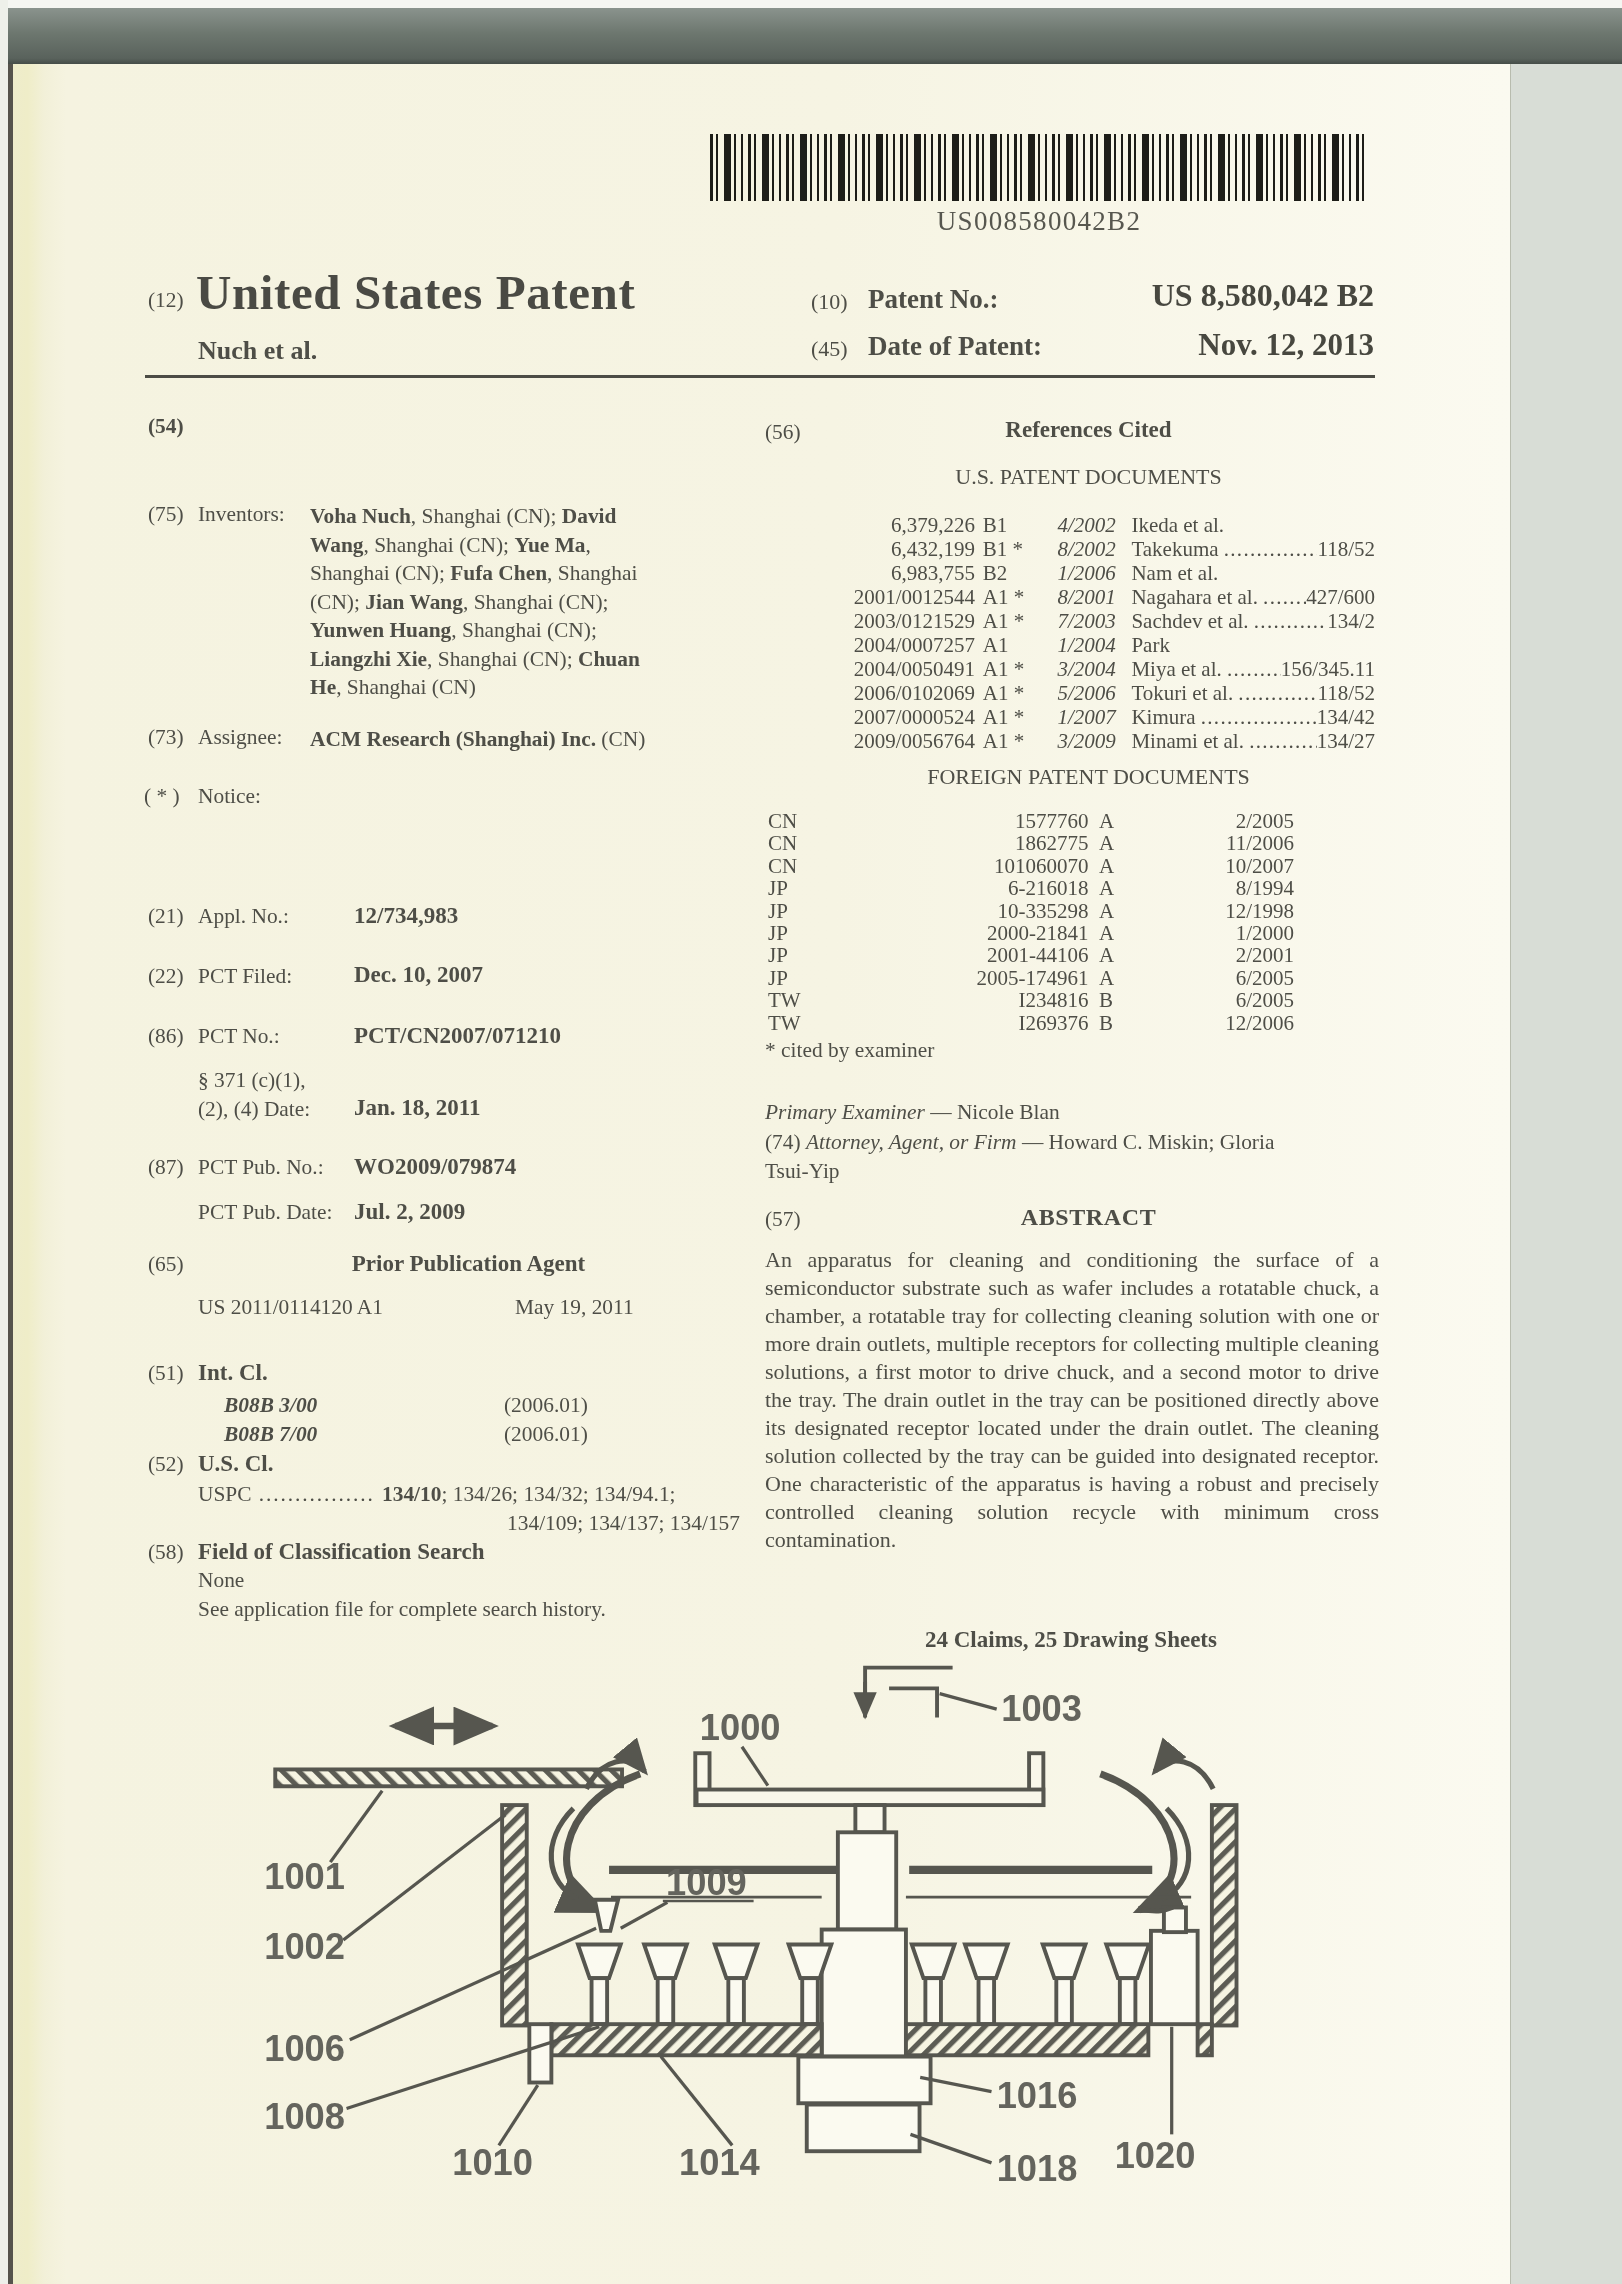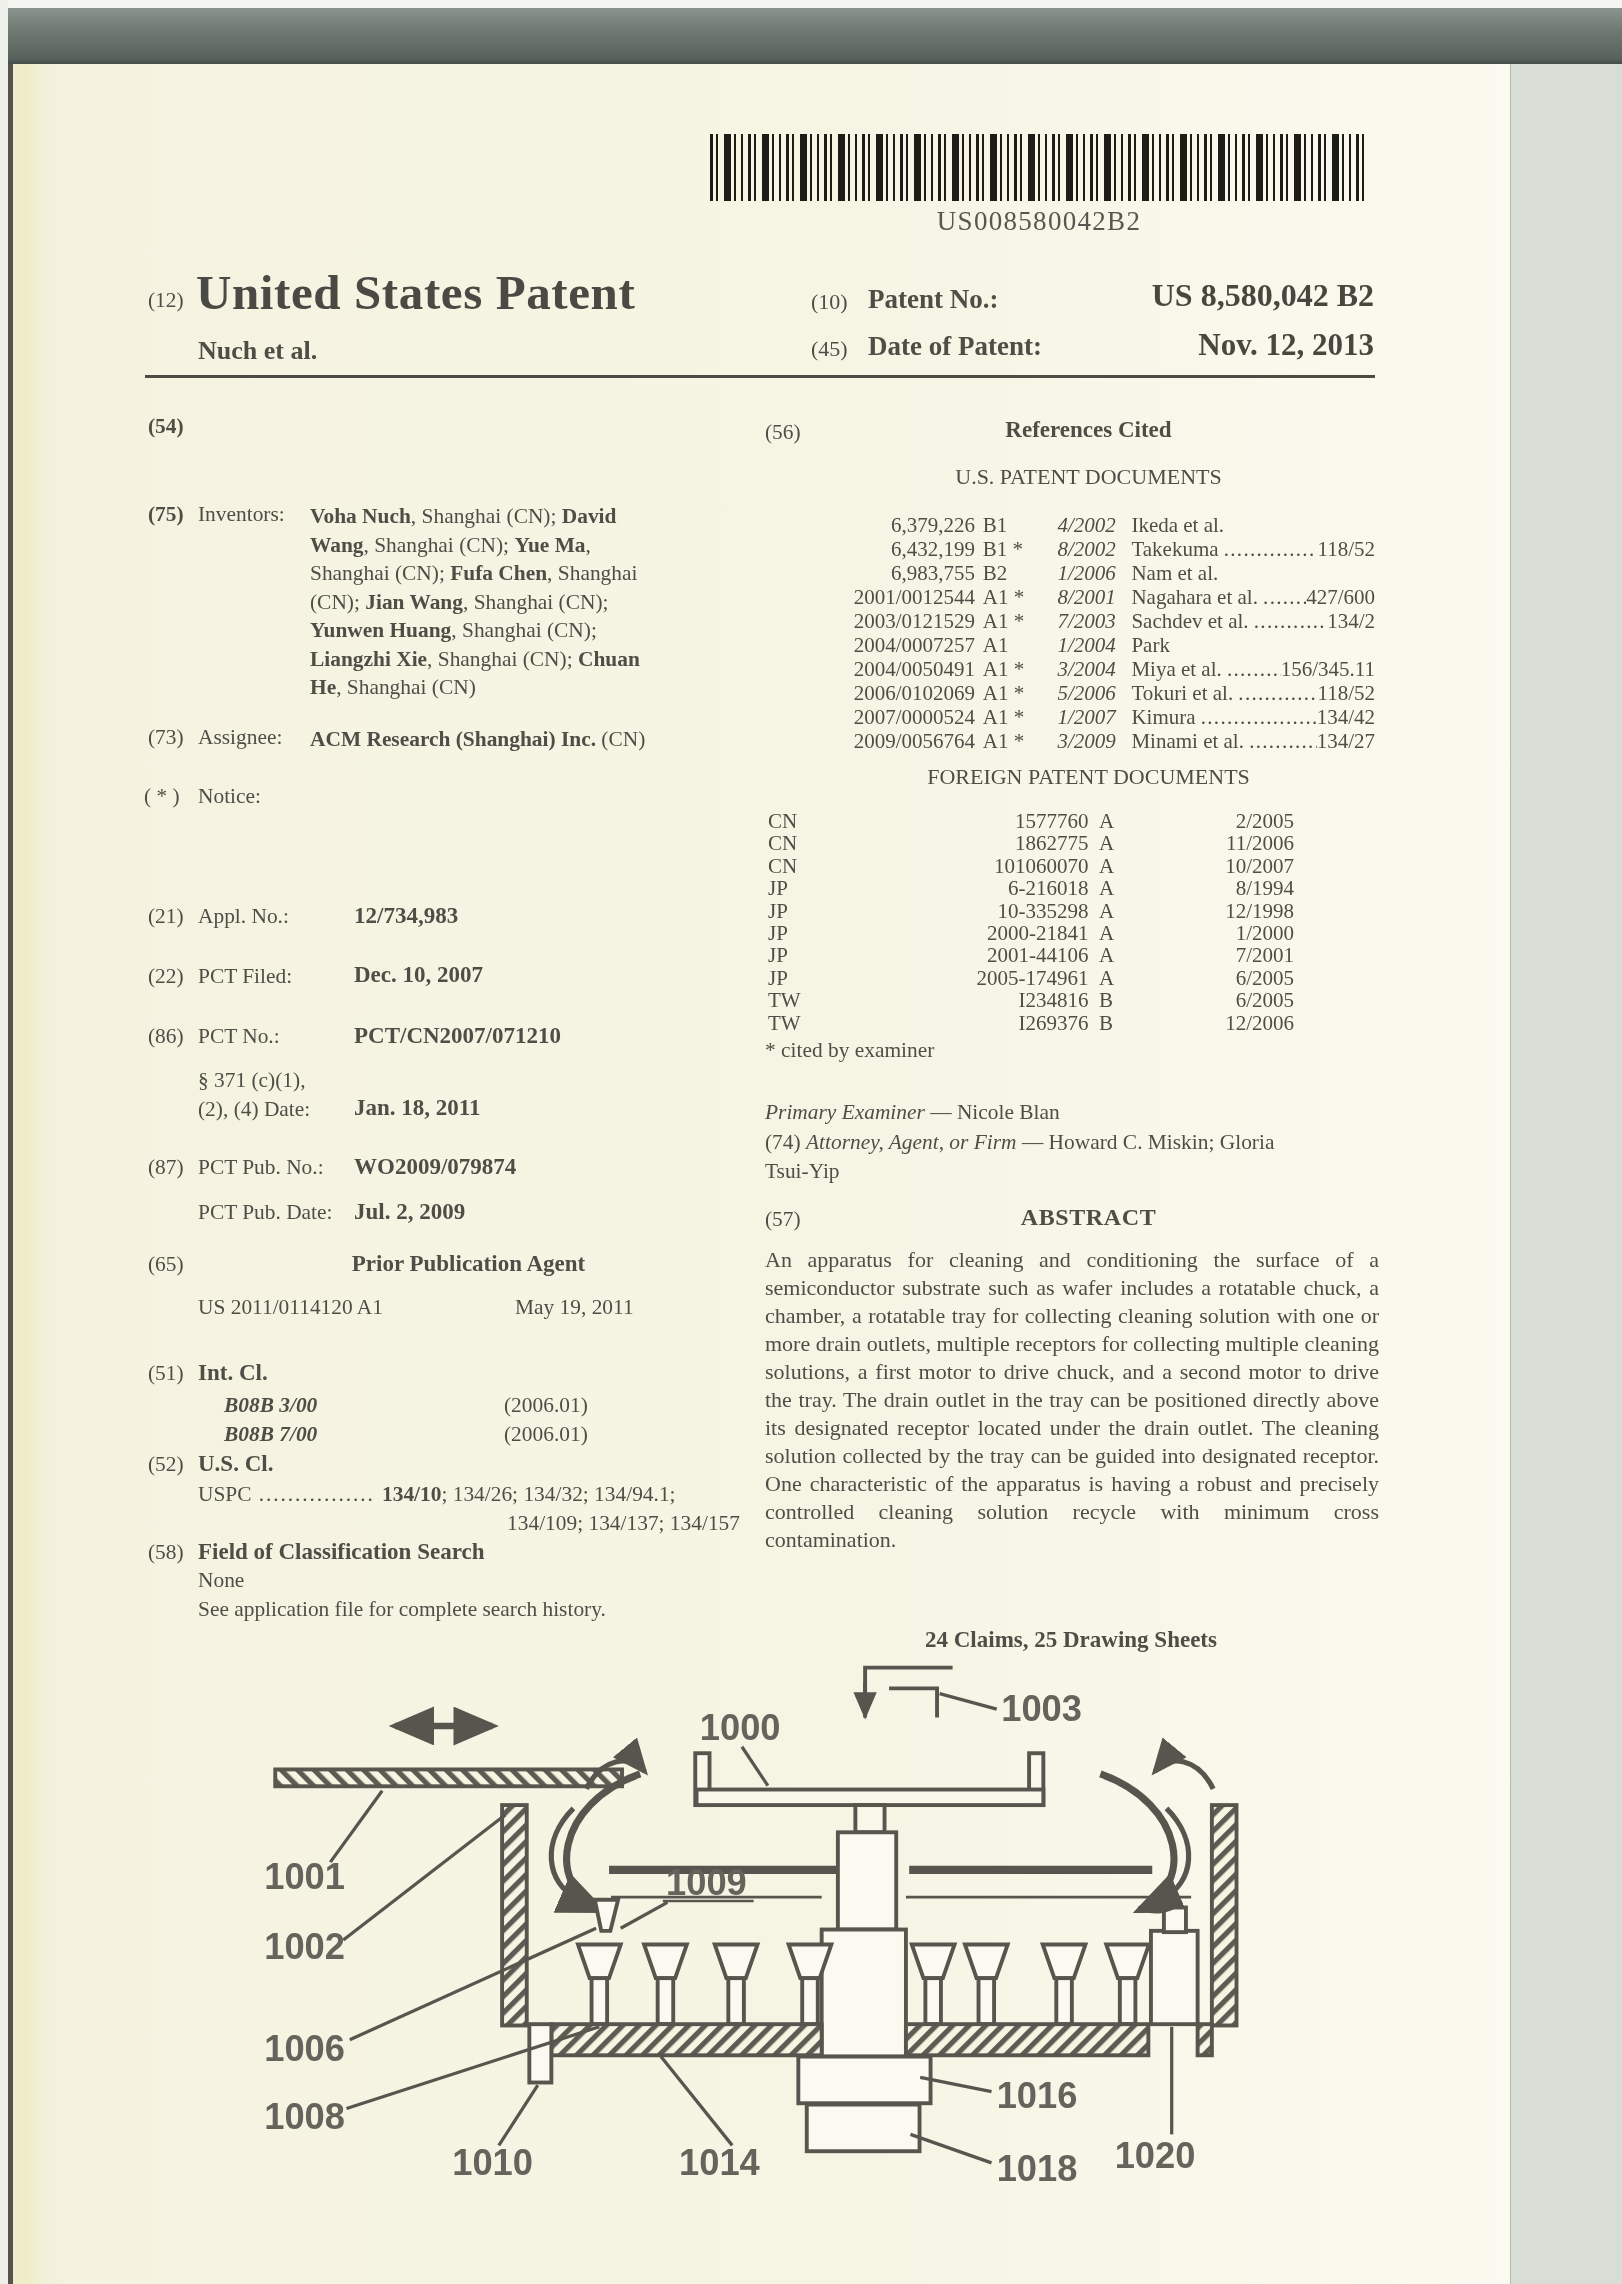--- a/index.html
+++ b/index.html
@@ -63,21 +63,21 @@
   <div class="t b" style="left:868px;top:284px;font-size:27px;">Patent No.:</div>
   <div class="t b" style="left:1102px;top:277px;width:272px;text-align:right;font-size:32px;color:#47473f;">US 8,580,042 B2</div>
   <div class="t" style="left:811px;top:336px;font-size:22px;">(45)</div>
   <div class="t b" style="left:868px;top:331px;font-size:27px;">Date of Patent:</div>
   <div class="t b" style="left:1128px;top:327px;width:246px;text-align:right;font-size:31px;color:#47473f;">Nov. 12, 2013</div>
 
   <div class="rule" style="left:145px;top:375px;width:1230px;height:3.2px;"></div>
 
   <div class="t b" style="left:148px;top:414px;font-size:21.4px;">(54)</div>
 
-  <div class="t" style="left:148px;top:502px;font-size:21.4px;font-weight:bold;">(75)</div>
+  <div class="t" style="left:148px;top:502px;font-size:21.4px;">(75)</div>
   <div class="t" style="left:198px;top:502px;font-size:21.4px;">Inventors:</div>
   <div class="t rich f33" style="left:310px;top:502px;width:454px;">
       <div><span class="b">Voha Nuch</span><span>, Shanghai (CN); </span><span class="b">David</span></div>
       <div><span class="b">Wang</span><span>, Shanghai (CN); </span><span class="b">Yue Ma</span><span>,</span></div>
       <div><span>Shanghai (CN); </span><span class="b">Fufa Chen</span><span>, Shanghai</span></div>
       <div><span>(CN); </span><span class="b">Jian Wang</span><span>, Shanghai (CN);</span></div>
       <div><span class="b">Yunwen Huang</span><span>, Shanghai (CN);</span></div>
       <div><span class="b">Liangzhi Xie</span><span>, Shanghai (CN); </span><span class="b">Chuan</span></div>
       <div><span class="b">He</span><span>, Shanghai (CN)</span></div>
     </div>
@@ -284,21 +284,21 @@
       <div class="forow">
       <span class="cc">JP</span>
       <span class="n">2000-21841</span>
       <span class="k">A</span>
       <span class="d">1/2000</span>
     </div>
       <div class="forow">
       <span class="cc">JP</span>
       <span class="n">2001-44106</span>
       <span class="k">A</span>
-      <span class="d">7/2001</span>
+      <span class="d">2/2001</span>
     </div>
       <div class="forow">
       <span class="cc">JP</span>
       <span class="n">2005-174961</span>
       <span class="k">A</span>
       <span class="d">6/2005</span>
     </div>
       <div class="forow">
       <span class="cc">TW</span>
       <span class="n">I234816</span>

